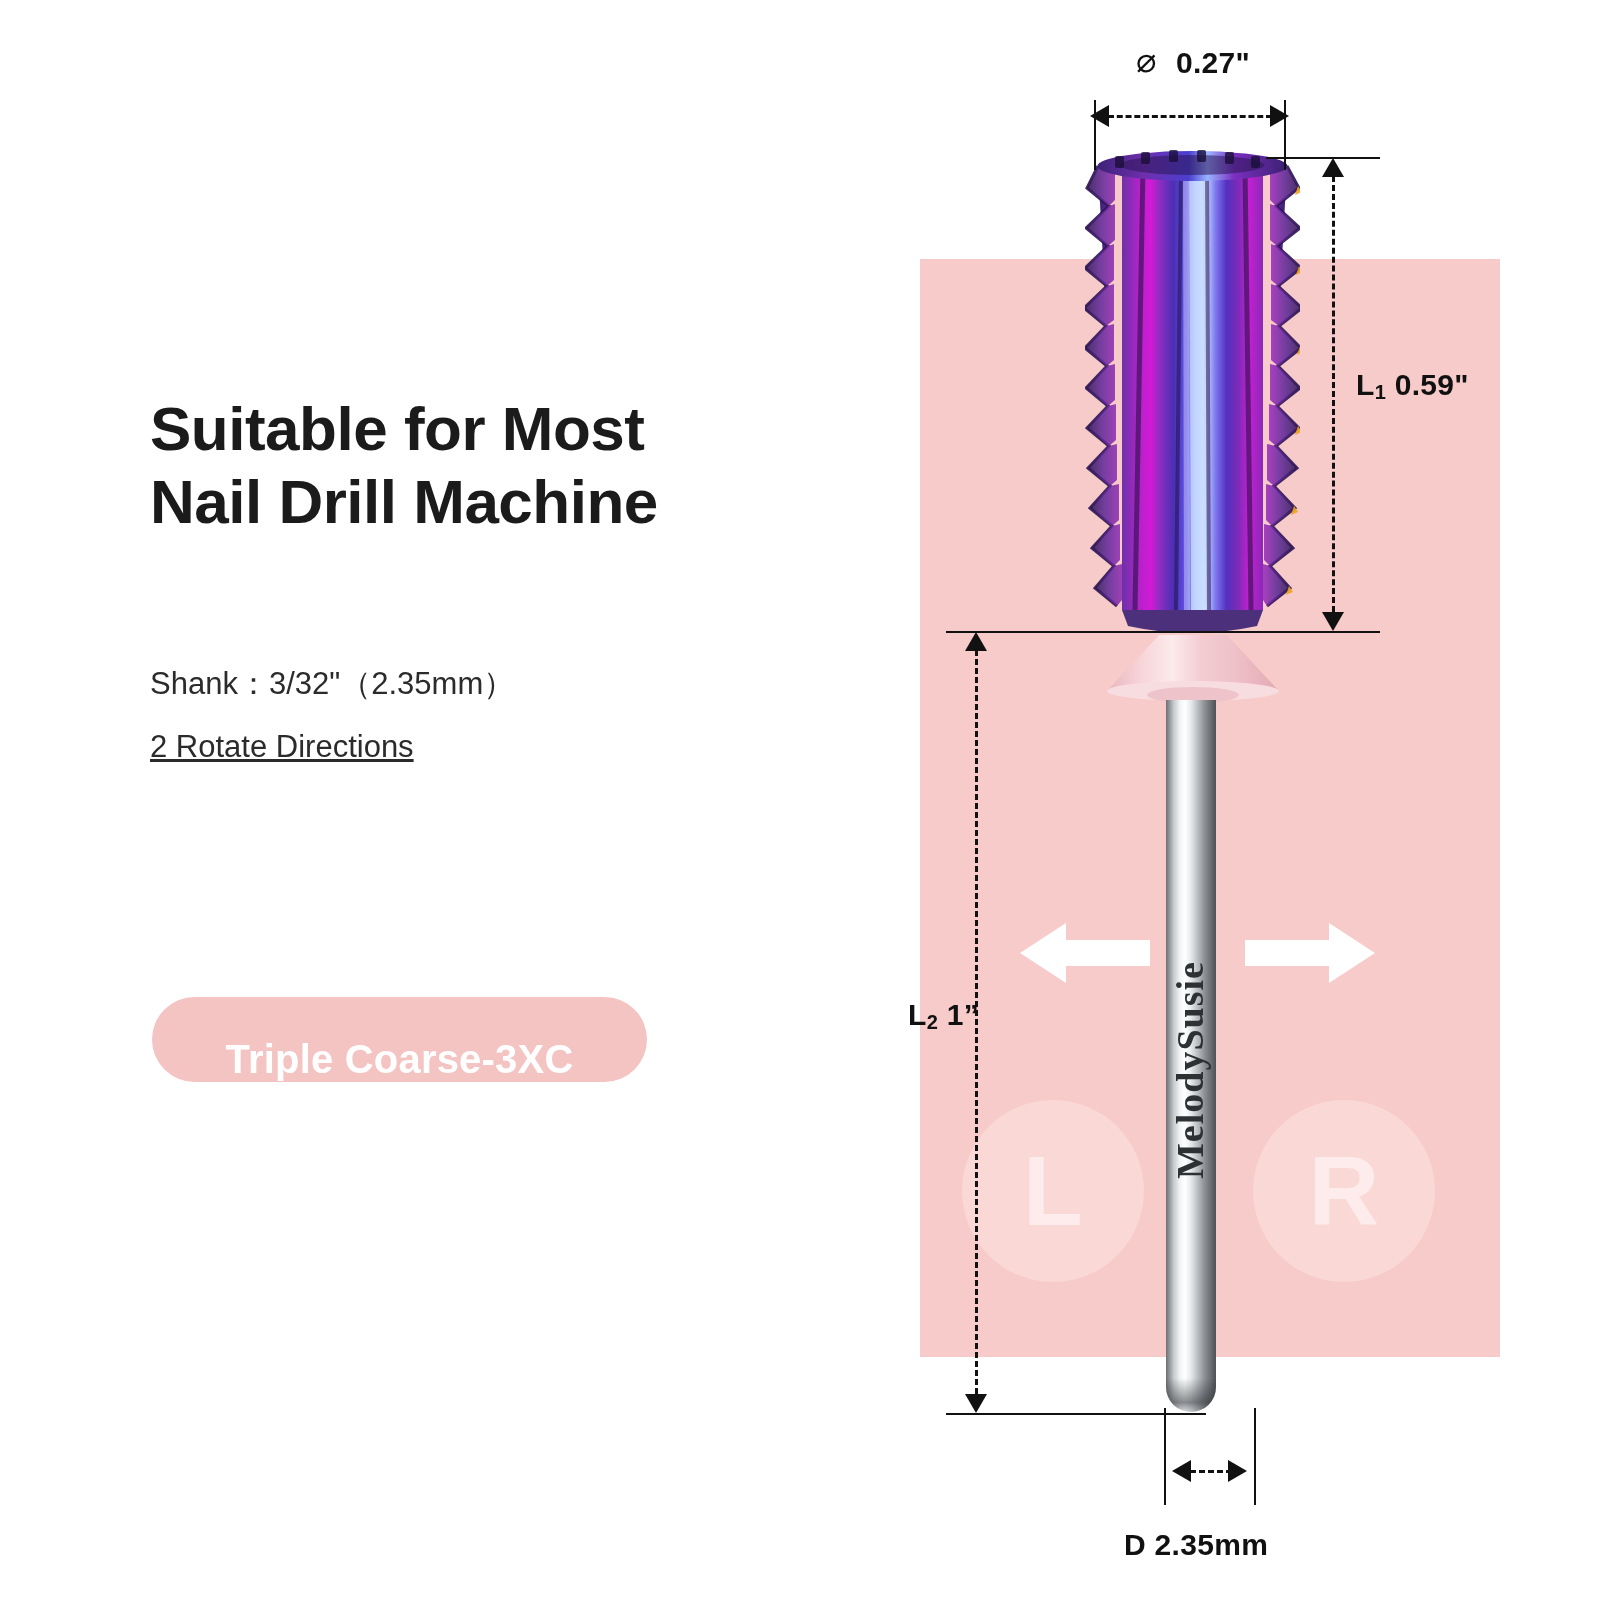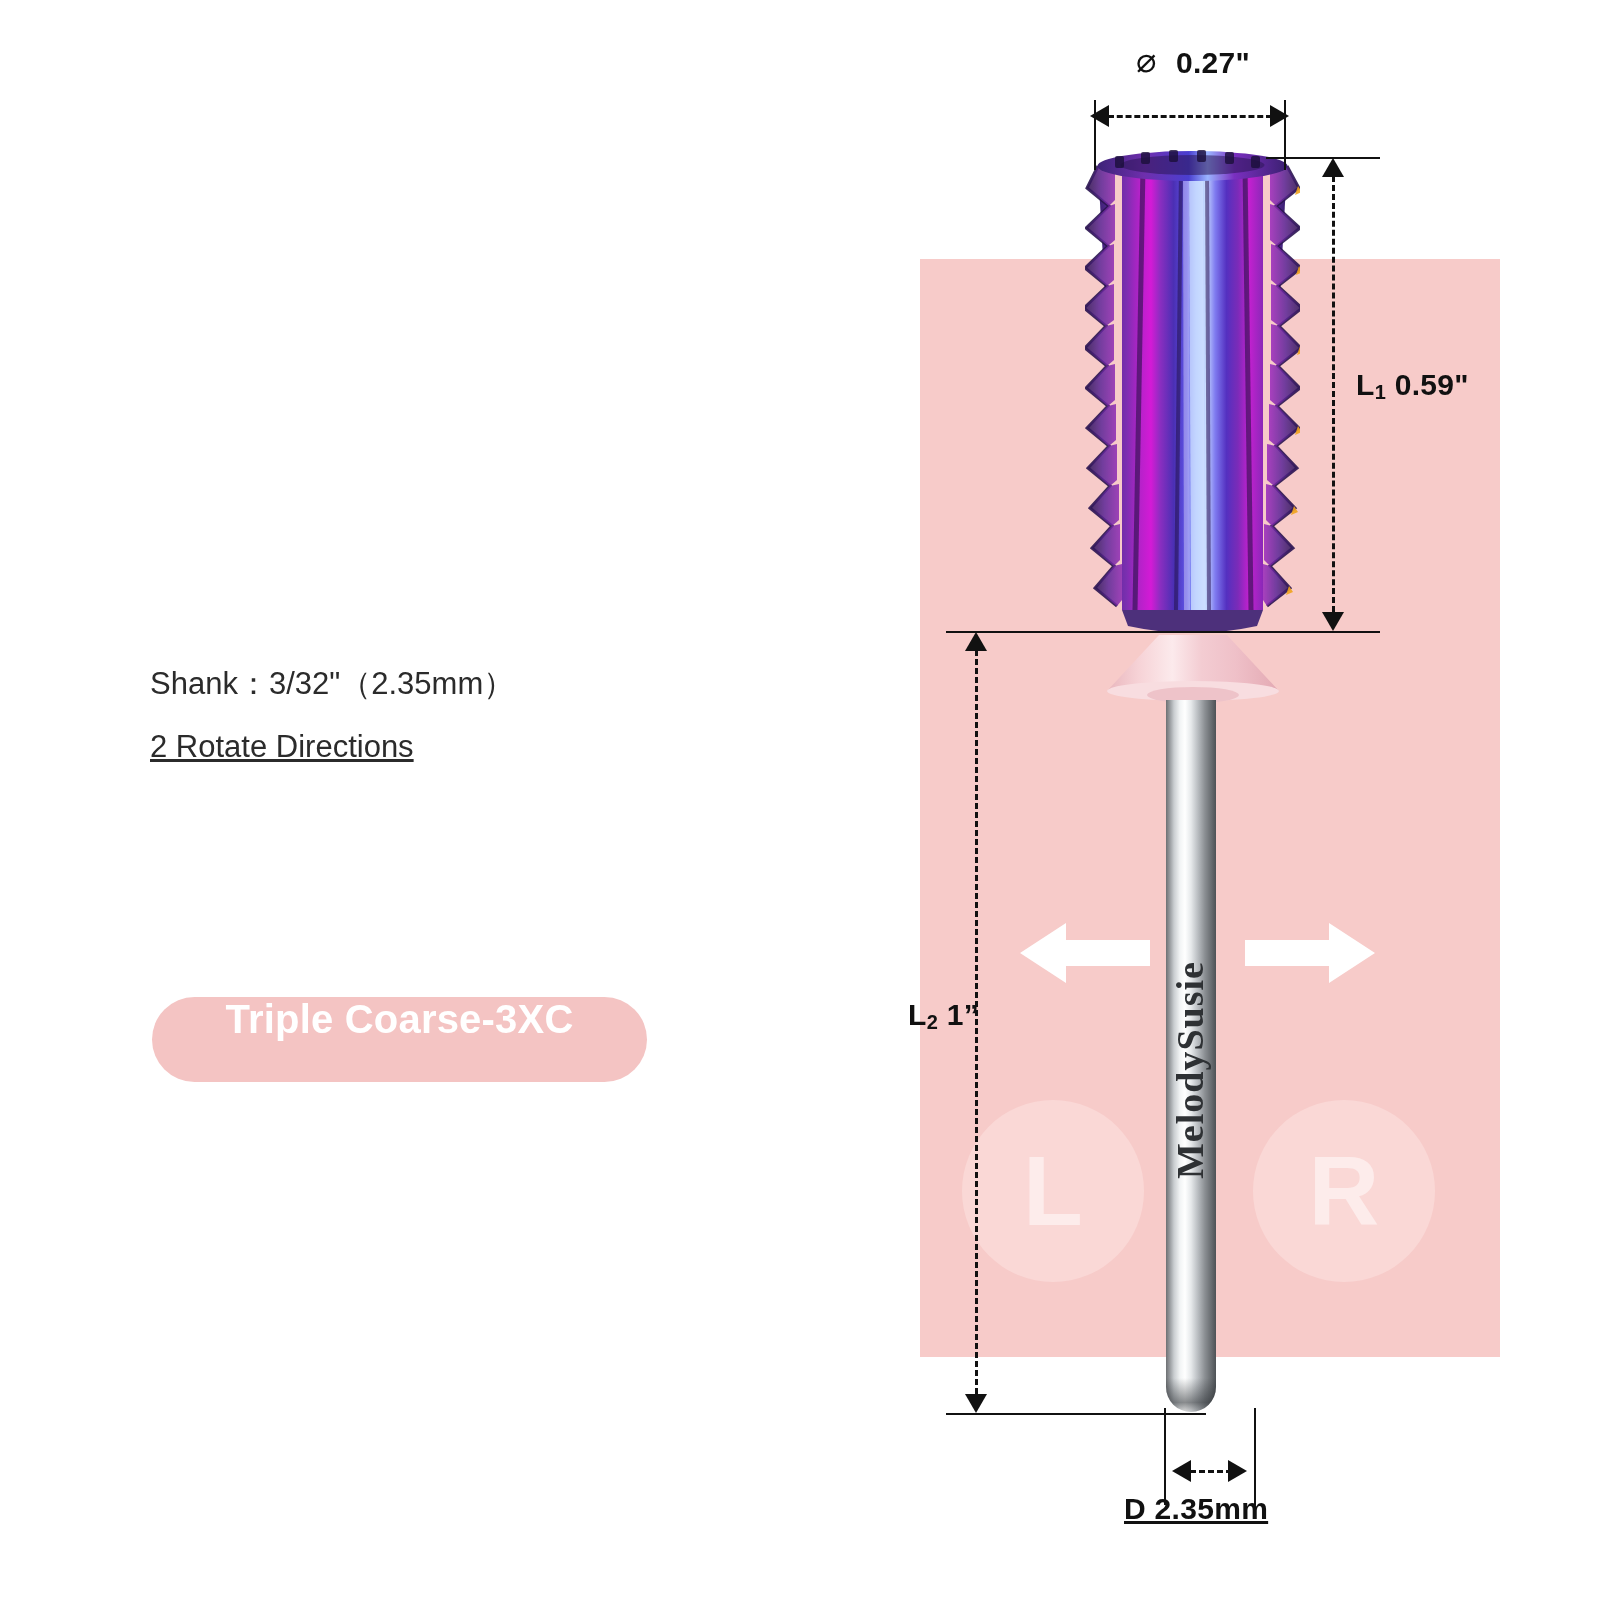--- a/index.html
+++ b/index.html
@@ -24,21 +24,21 @@
     position:absolute; left:150px;
     font-size:31px; color:#2b2b2b; font-weight:400; white-space:nowrap;
   }
   .spec-shank { top:663px; }
   .spec-rotate { top:729px;text-decoration:underline; }
 
   .badge {
     position:absolute; left:152px; top:997px;
     width:495px; height:85px; border-radius:46px;
     background:#f4c4c3;
-    display:flex; align-items:flex-start; justify-content:center;
+    display:flex; align-items:flex-end; justify-content:center;
   }
   .badge-label {
     color:#ffffff; font-size:40px; font-weight:700; letter-spacing:0.2px;
     white-space:nowrap;
   }
 
   
   .pink-panel {
     position:absolute; left:920px; top:259px;
     width:580px; height:1098px;
@@ -113,20 +113,24 @@
     white-space:nowrap; letter-spacing:0.3px;
   }
   .dim-label sub { font-size:20px; font-weight:700; vertical-align:baseline; position:relative; top:4px; }
   .dia-sym { position:absolute; font-size:34px; color:#111; }
 </style>
 </head>
 <body>
 
 <div class="stage">
 
+  <div class="headline">
+    <span class="ln">Suitable for Most</span>
+    <span class="ln">Nail Drill Machine</span>
+  </div>
 
   <div class="spec spec-shank">Shank：3/32"（2.35mm）</div>
   <div class="spec spec-rotate">2 Rotate Directions</div>
 
   <div class="badge">
     <span class="badge-label">Triple Coarse-3XC</span>
   </div>
 
   <div class="pink-panel"></div>
 
@@ -329,15 +333,15 @@
   <div class="tri tri-down" style="left:965px; top:1394px;"></div>
   <div class="dim-label" style="left:908px; top:998px;">
     <span>L</span><sub>2</sub>&nbsp;<span>1”</span>
   </div>
 
   <div class="dim-line vline" style="left:1164px; top:1408px; height:97px;"></div>
   <div class="dim-line vline" style="left:1254px; top:1408px; height:97px;"></div>
   <div class="dash-h" style="left:1190px; top:1470px; width:42px;"></div>
   <div class="tri tri-left" style="left:1172px; top:1460px;"></div>
   <div class="tri tri-right" style="left:1228px; top:1460px;"></div>
-  <div class="dim-label" style="left:1124px; top:1492px;text-decoration:underline;">D 2.35mm</div>
+  <div class="dim-label" style="left:1124px; top:1528px;">D 2.35mm</div>
 
 </div>
 
 </body></html>

